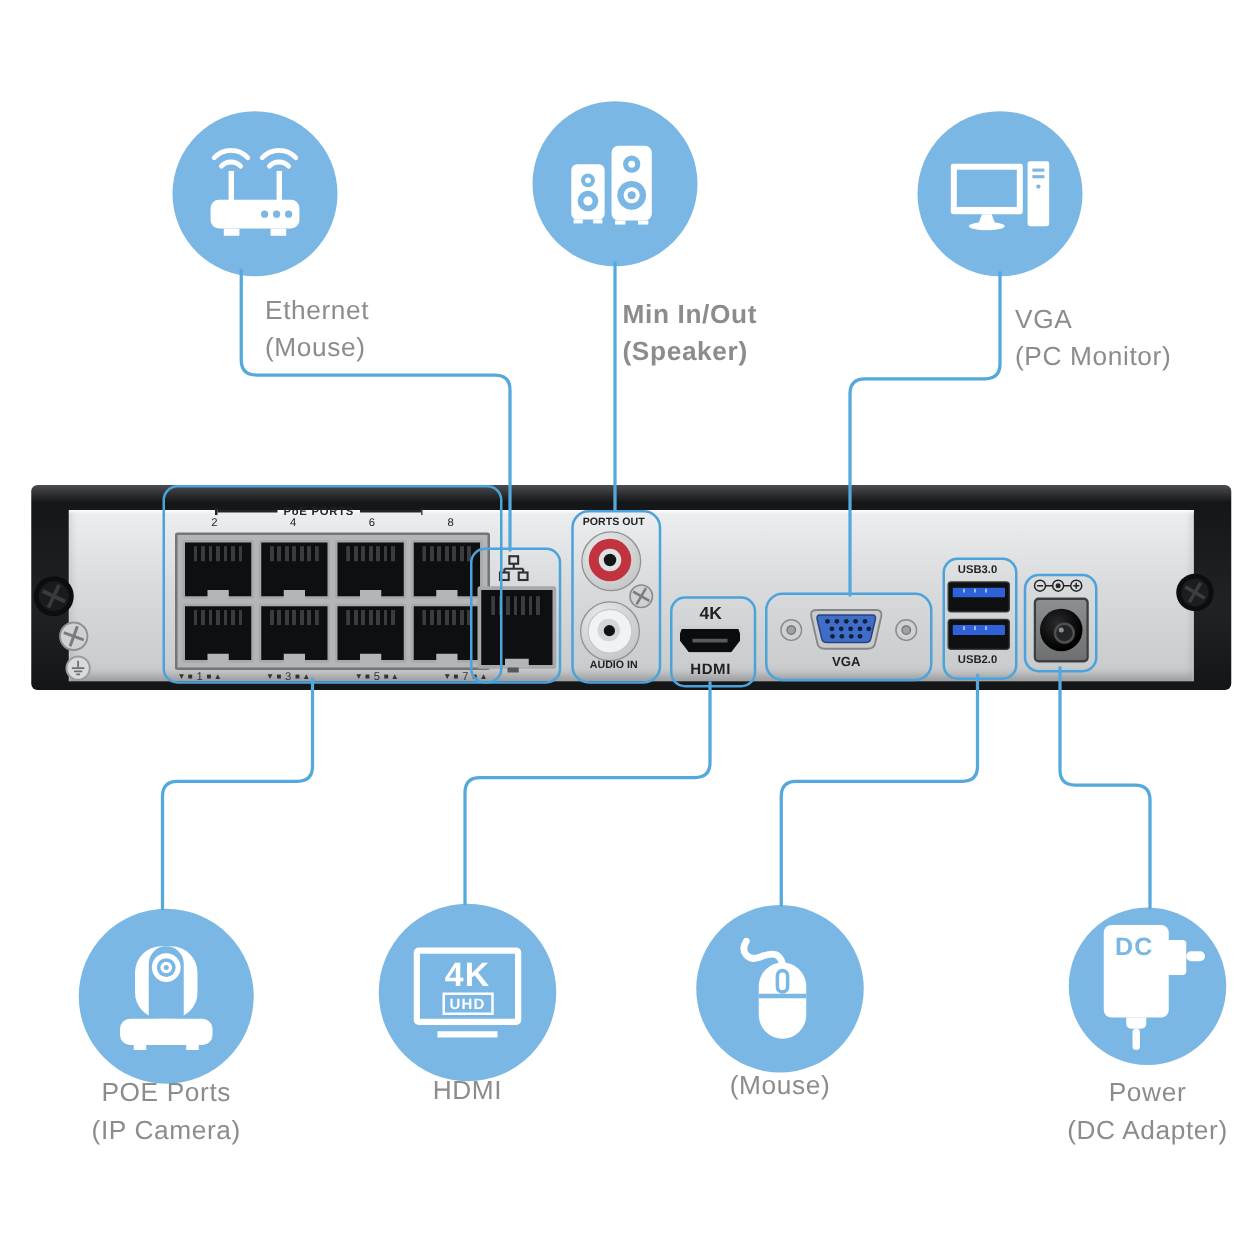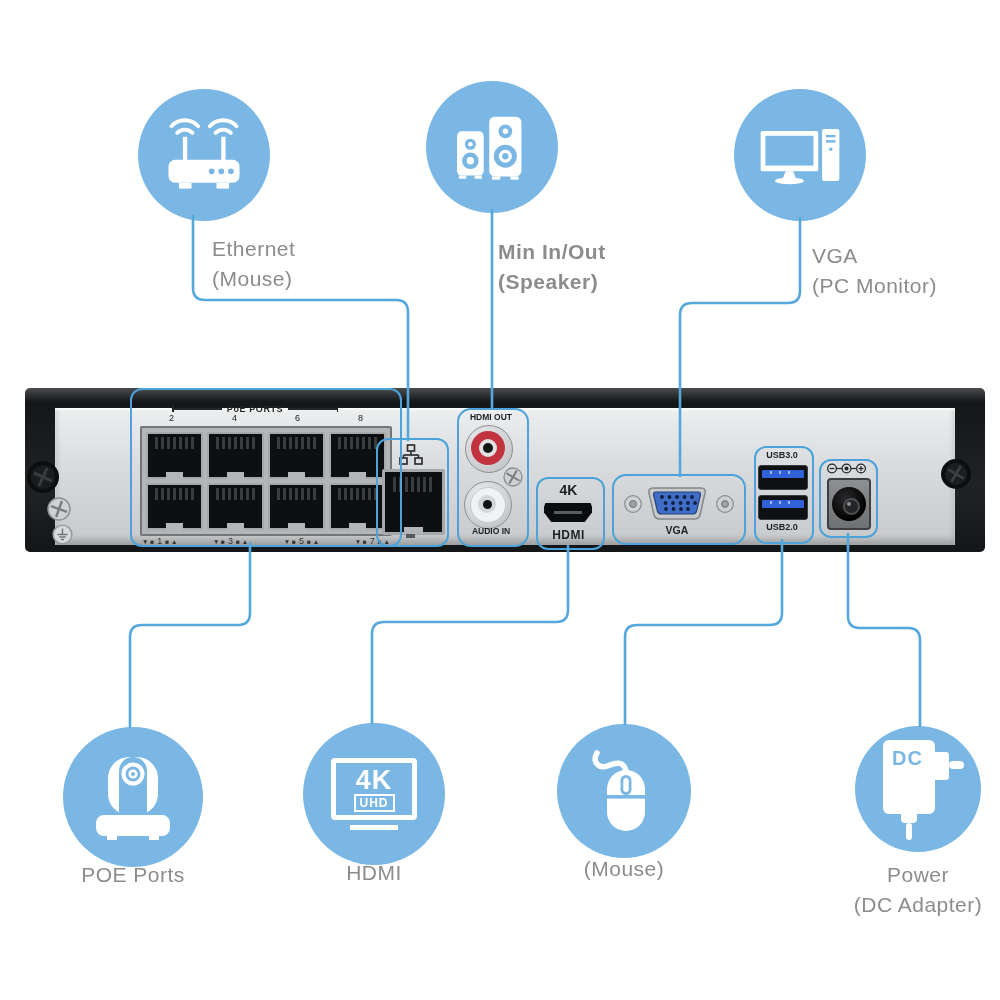--- a/index.html
+++ b/index.html
@@ -245,21 +245,21 @@
       <line x1="5.5" y1="11" x2="5.5" y2="14"></line>
       <line x1="20.5" y1="11" x2="20.5" y2="14"></line>
       <rect x="2" y="14" width="7" height="6"></rect>
       <rect x="17" y="14" width="7" height="6"></rect>
     </g>
   </svg>
   <div class="rj45" style="position:absolute;left:357px;top:81px;width:57px;height:60px;border-width:3px;"></div>
   <div class="abs" style="left:381px;top:146px;width:9px;height:4px;background:#55575a;"></div>
 
   <div class="blue-outline" style="left:432px;top:20px;width:68px;height:135px;border-radius:14px;"></div>
-  <div class="panel-text" style="left:432px;top:24px;width:68px;font-size:8.5px;font-weight:700;">HDMI OUT</div>
+  <div class="panel-text" style="left:432px;top:24px;width:68px;font-size:8.5px;font-weight:700;">PORTS OUT</div>
   <div>
     <div class="ring" style="left:440px;top:37px;width:46px;height:46px;background:radial-gradient(circle at 38% 32%,#eceeef,#b9bbbd);border:1px solid #8e9092;"></div>
     <div class="ring" style="left:446px;top:43px;width:34px;height:34px;background:#c23340;"></div>
     <div class="ring" style="left:454px;top:51px;width:18px;height:18px;background:#dfe1e3;"></div>
     <div class="ring" style="left:458px;top:55px;width:10px;height:10px;background:#141516;"></div>
   </div>
   <svg class="abs" style="left:478px;top:79px;" width="20" height="20" viewBox="0 0 20 20">
     <circle cx="10" cy="10" r="9" fill="#cfd1d3" stroke="#8a8c8e" stroke-width="1.3"></circle>
     <g stroke="#7a7c7e" stroke-width="2" transform="rotate(30 10 10)">
         <line x1="2.5" y1="10" x2="17.5" y2="10"></line>
@@ -362,20 +362,21 @@
     <circle cx="50" cy="27" r="7.5" fill="#7ab7e4"></circle>
     <circle cx="50" cy="27" r="4.6" fill="#fff"></circle>
     <circle cx="50" cy="27" r="2" fill="#7ab7e4"></circle>
     <rect x="13" y="68" width="74" height="21" rx="8" fill="#fff"></rect>
     <rect x="24" y="89" width="10" height="4" fill="#fff"></rect>
       <rect x="66" y="89" width="10" height="4" fill="#fff"></rect>
   </svg>
 </div>
 <div class="callout-label center" style="left:13px;top:860px;width:240px;">
   <div>POE Ports</div>
+  <div>(IP Camera)</div>
 </div>
 
 <div class="circle" style="left:303px;top:723px;width:142px;height:142px;flex-direction:column;">
   <div style="display:flex;flex-direction:column;align-items:center;">
     <div class="tv-frame" style="width:76px;height:52px;">
       <div class="tv-4k">4K</div>
       <div class="tv-uhd">UHD</div>
     </div>
     <div class="tv-stand"></div>
   </div>

